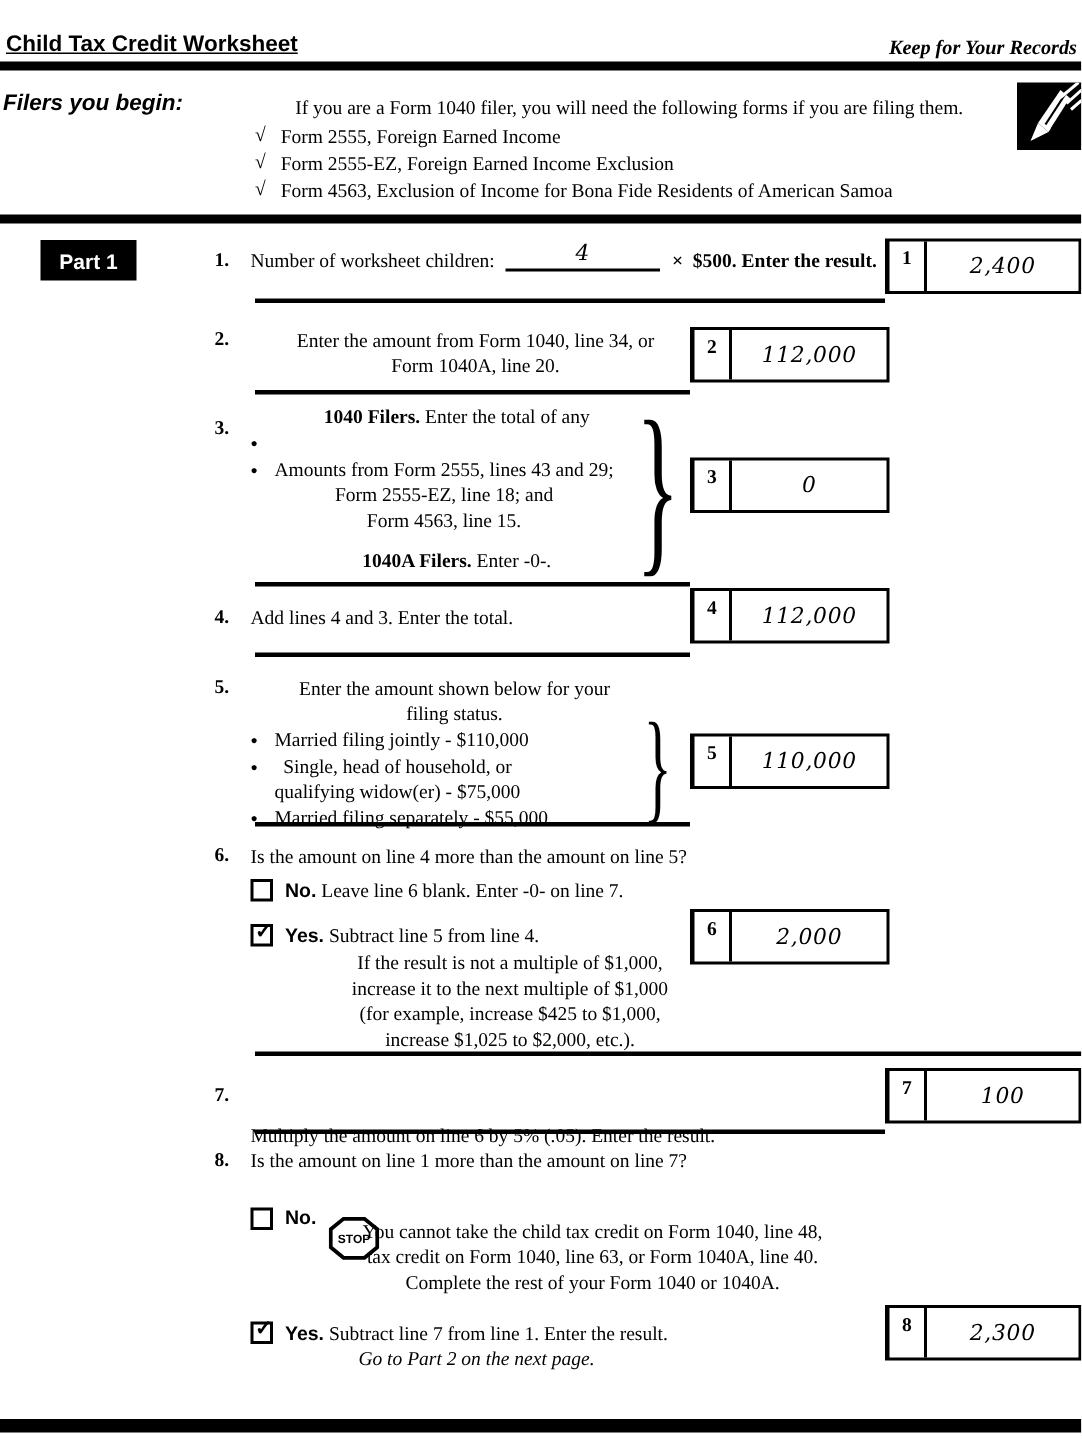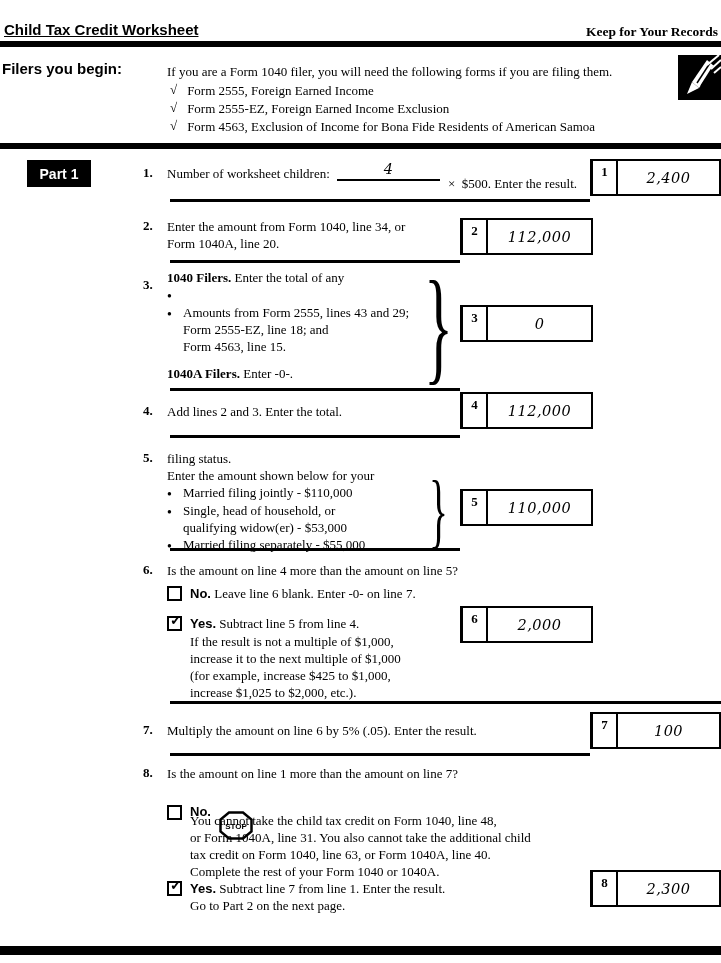--- a/index.html
+++ b/index.html
@@ -4,23 +4,23 @@
 <style>
   * { margin:0; padding:0; box-sizing:border-box; }
   html,body { background:#fff; }
   #page {
     position:relative; width:721px; height:963px; background:#fff; color:#000;
     font-family:"Liberation Serif", serif; font-size:13px; overflow:hidden;
   }
   .abs { position:absolute; }
   .sans { font-family:"Liberation Sans", sans-serif; }
   .b { font-weight:bold; }
-  .i { }
+  .i { font-style:italic; }
   .pre { white-space:pre; }
-  .txt { line-height:17px; }
+  .txt { line-height:17px;text-align:center; }
   .bar { position:absolute; left:0; width:721px; background:#000; }
   .rule { position:absolute; height:3px; background:#000; }
   .linenum { position:absolute; font-weight:bold; font-size:13px; font-family:"Liberation Serif", serif; }
   .part-badge {
     position:absolute; left:27px; top:160px; width:64px; height:27px; background:#000; color:#fff;
     display:flex; align-items:center; justify-content:center;
     font-family:"Liberation Sans", sans-serif; font-weight:bold; font-size:14px;
   }
   .amtbox { position:absolute; height:37px; border:2px solid #000; border-left-width:3px; display:flex; background:#fff; }
   .amtbox .n { width:25px; border-right:2px solid #000; display:flex; align-items:flex-start; justify-content:center; font-weight:bold; font-size:13px; padding-top:3px; }
@@ -74,21 +74,21 @@
 
   <div class="bar" style="top:143px; height:6px;"></div>
 
   <div class="part-badge">Part 1</div>
 
   <div class="linenum" style="left:143px; top:165px;">1.</div>
   <div class="abs txt" style="left:167px; top:165px;">Number of worksheet children:</div>
   <div class="blank4" style="left:337px; top:163px; width:103px; height:18px;">
     <span class="hand" style="position:relative; top:-2px;">4</span>
   </div>
-  <div class="abs txt pre" style="left:448px; top:175px;">×  $500. Enter the result.</div>
+  <div class="abs txt pre" style="left:448px; top:165px;font-weight:bold;">×  $500. Enter the result.</div>
   <div class="amtbox" style="left:590px; top:159px; width:131px;">
     <span class="n">1</span>
     <span class="v hand">2,400</span>
   </div>
   <div class="rule" style="left:170px; top:199px; width:420px;"></div>
 
   <div class="linenum" style="left:143px; top:218px;">2.</div>
   <div class="abs txt" style="left:167px; top:218px; width:300px;">
     <div>Enter the amount from Form 1040, line 34, or</div>
     <div>Form 1040A, line 20.</div>
@@ -122,42 +122,42 @@
     </div>
   </div>
   <div class="brace" style="left:424px; top:263px; font-size:126px;">}</div>
   <div class="amtbox" style="left:460px; top:305px; width:133px;">
     <span class="n">3</span>
     <span class="v hand">0</span>
   </div>
   <div class="rule" style="left:170px; top:388px; width:290px;"></div>
 
   <div class="linenum" style="left:143px; top:403px;">4.</div>
-  <div class="abs txt" style="left:167px; top:403px;">Add lines 2 and 3. Enter the total.</div>
+  <div class="abs txt" style="left:167px; top:403px;">Add lines 4 and 3. Enter the total.</div>
   <div class="amtbox" style="left:460px; top:392px; width:133px;">
     <span class="n">4</span>
     <span class="v hand">112,000</span>
   </div>
   <div class="rule" style="left:170px; top:435px; width:290px;"></div>
 
   <div class="linenum" style="left:143px; top:450px;">5.</div>
   <div class="abs" style="left:167px; top:450px; width:272px;">
     <div class="txt">
+      <div>Enter the amount shown below for your</div>
       <div>filing status.</div>
-      <div>Enter the amount shown below for your</div>
     </div>
     <div class="brow">
       <span class="bu">●</span>
       <span class="txt">Married filing jointly - $110,000</span>
     </div>
     <div class="brow">
       <span class="bu">●</span>
       <span class="txt">
         <div>Single, head of household, or</div>
-        <div>qualifying widow(er) - $53,000</div>
+        <div>qualifying widow(er) - $75,000</div>
       </span>
     </div>
     <div class="brow">
       <span class="bu">●</span>
       <span class="txt">Married filing separately - $55,000</span>
     </div>
   </div>
   <div class="brace" style="left:429px; top:470px; font-size:82px;">}</div>
   <div class="amtbox" style="left:460px; top:489px; width:133px;">
     <span class="n">5</span>
@@ -193,21 +193,21 @@
     <div>increase $1,025 to $2,000, etc.).</div>
   </div>
 
   <div class="amtbox" style="left:460px; top:606px; width:133px;">
     <span class="n">6</span>
     <span class="v hand">2,000</span>
   </div>
   <div class="rule" style="left:170px; top:701px; width:551px;"></div>
 
   <div class="linenum" style="left:143px; top:722px;">7.</div>
-  <div class="abs txt" style="left:167px; top:722px;">Multiply the amount on line 6 by 5% (.05). Enter the result.</div>
+  <div class="abs txt" style="left:167px; top:748px;">Multiply the amount on line 6 by 5% (.05). Enter the result.</div>
   <div class="amtbox" style="left:590px; top:712px; width:131px;">
     <span class="n">7</span>
     <span class="v hand">100</span>
   </div>
   <div class="rule" style="left:170px; top:753px; width:420px;"></div>
 
   <div class="linenum" style="left:143px; top:765px;">8.</div>
   <div class="abs txt" style="left:167px; top:765px;">Is the amount on line 1 more than the amount on line 7?</div>
 
   <div class="chkrow" style="left:167px; top:783px; align-items:center;">
@@ -216,21 +216,20 @@
     <span style="display:inline-block; line-height:0;margin-top:28px;">
       <svg width="34" height="29" viewBox="0 0 34 29">
         <polygon points="10,1.5 24,1.5 32.5,8.5 32.5,20.5 24,27.5 10,27.5 1.5,20.5 1.5,8.5" fill="#fff" stroke="#000" stroke-width="2.5"></polygon>
         <text x="17" y="17.5" text-anchor="middle" font-size="8" font-weight="bold" font-family="Liberation Sans, sans-serif" fill="#000">STOP</text>
       </svg>
     </span>
   </div>
 
   <div class="abs txt" style="left:190px; top:812px; width:410px;">
     <div>You cannot take the child tax credit on Form 1040, line 48,</div>
-    <div>or Form 1040A, line 31. You also cannot take the additional child</div>
     <div>tax credit on Form 1040, line 63, or Form 1040A, line 40.</div>
     <div>Complete the rest of your Form 1040 or 1040A.</div>
   </div>
 
   <div class="chkrow" style="left:167px; top:880px;">
     <span class="cb">
         <i class="mk">✓</i>
       </span>
     <span class="txt">
       <span class="lbl">Yes.</span>

